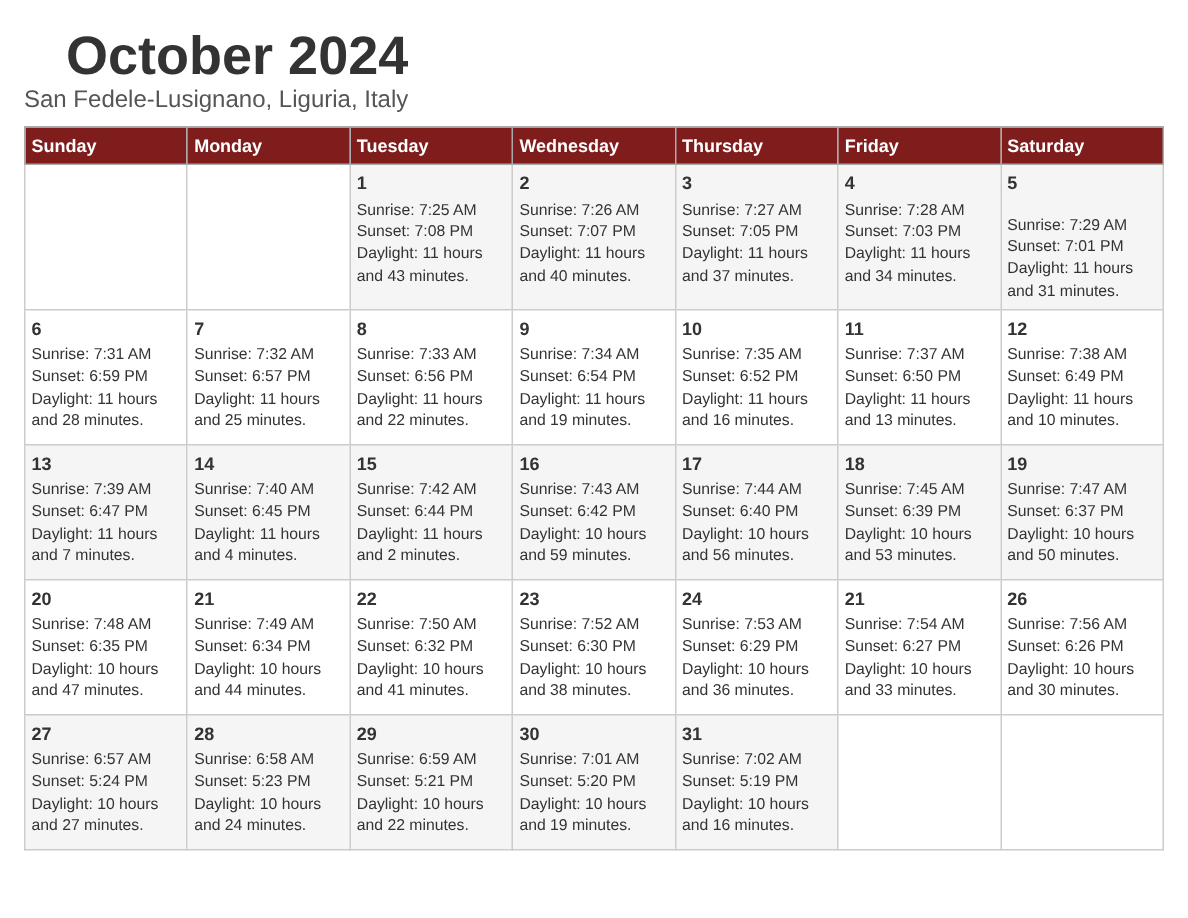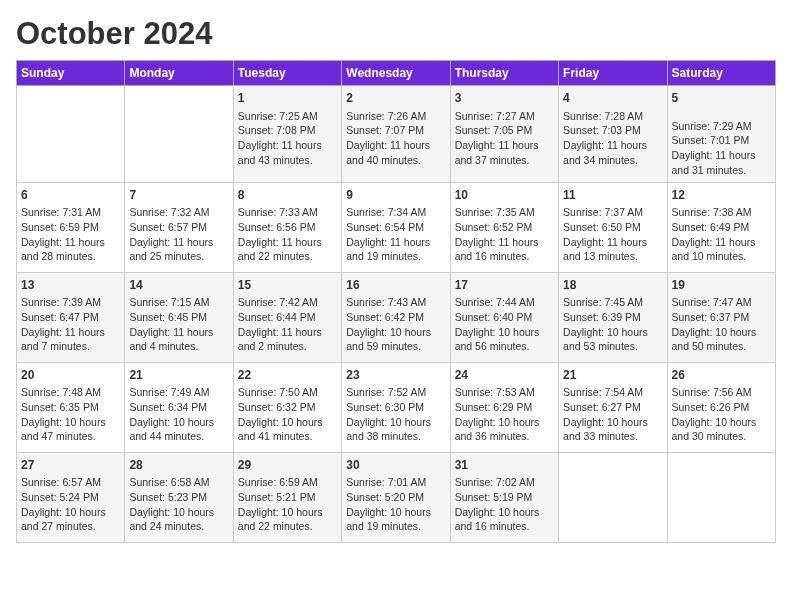--- a/index.html
+++ b/index.html
@@ -18,35 +18,35 @@
     }
     .logo {
       display: flex;
       flex-direction: column;
       align-items: flex-start;
     }
     .title-block {
       text-align: right;
     }
     .month-title {
-      font-size: 31px;
+      font-size: 36px;
       font-weight: bold;
       color: #333;
     }
     .location-title {
       font-size: 16px;
       color: #555;
     }
     table {
       width: 100%;
       border-collapse: collapse;
       font-size: 11px;
     }
     thead tr th {
-      background-color: #6d28d9;
+      background-color: #7f1d1d;
       color: #fff;
       padding: 5px 4px;
       text-align: left;
       font-size: 12px;
       font-weight: bold;
       border: 1px solid #aaa;
     }
     tbody tr td {
       border: 1px solid #ccc;
       vertical-align: top;
@@ -75,20 +75,21 @@
     .empty-cell {
       background: #fff !important;
     }
   </style>
 </head>
 <body>
 
 <div class="header">
   <div class="title-block">
     <div class="month-title">October 2024</div>
+    <div class="location-title">San Fedele-Lusignano, Liguria, Italy</div>
   </div>
 </div>
 
 <table>
   <thead>
     <tr>
     <th>Sunday</th>
         <th>Monday</th>
         <th>Tuesday</th>
         <th>Wednesday</th>
@@ -191,21 +192,21 @@
       <tr>
         <td>
           <span class="day-num">13</span>
           <div class="day-info" style="white-space: pre-line;">Sunrise: 7:39 AM
 Sunset: 6:47 PM
 Daylight: 11 hours
 and 7 minutes.</div>
         </td>
         <td>
           <span class="day-num">14</span>
-          <div class="day-info" style="white-space: pre-line;">Sunrise: 7:15 AM
+          <div class="day-info" style="white-space: pre-line;">Sunrise: 7:40 AM
 Sunset: 6:45 PM
 Daylight: 11 hours
 and 4 minutes.</div>
         </td>
         <td>
           <span class="day-num">15</span>
           <div class="day-info" style="white-space: pre-line;">Sunrise: 7:42 AM
 Sunset: 6:44 PM
 Daylight: 11 hours
 and 2 minutes.</div>

